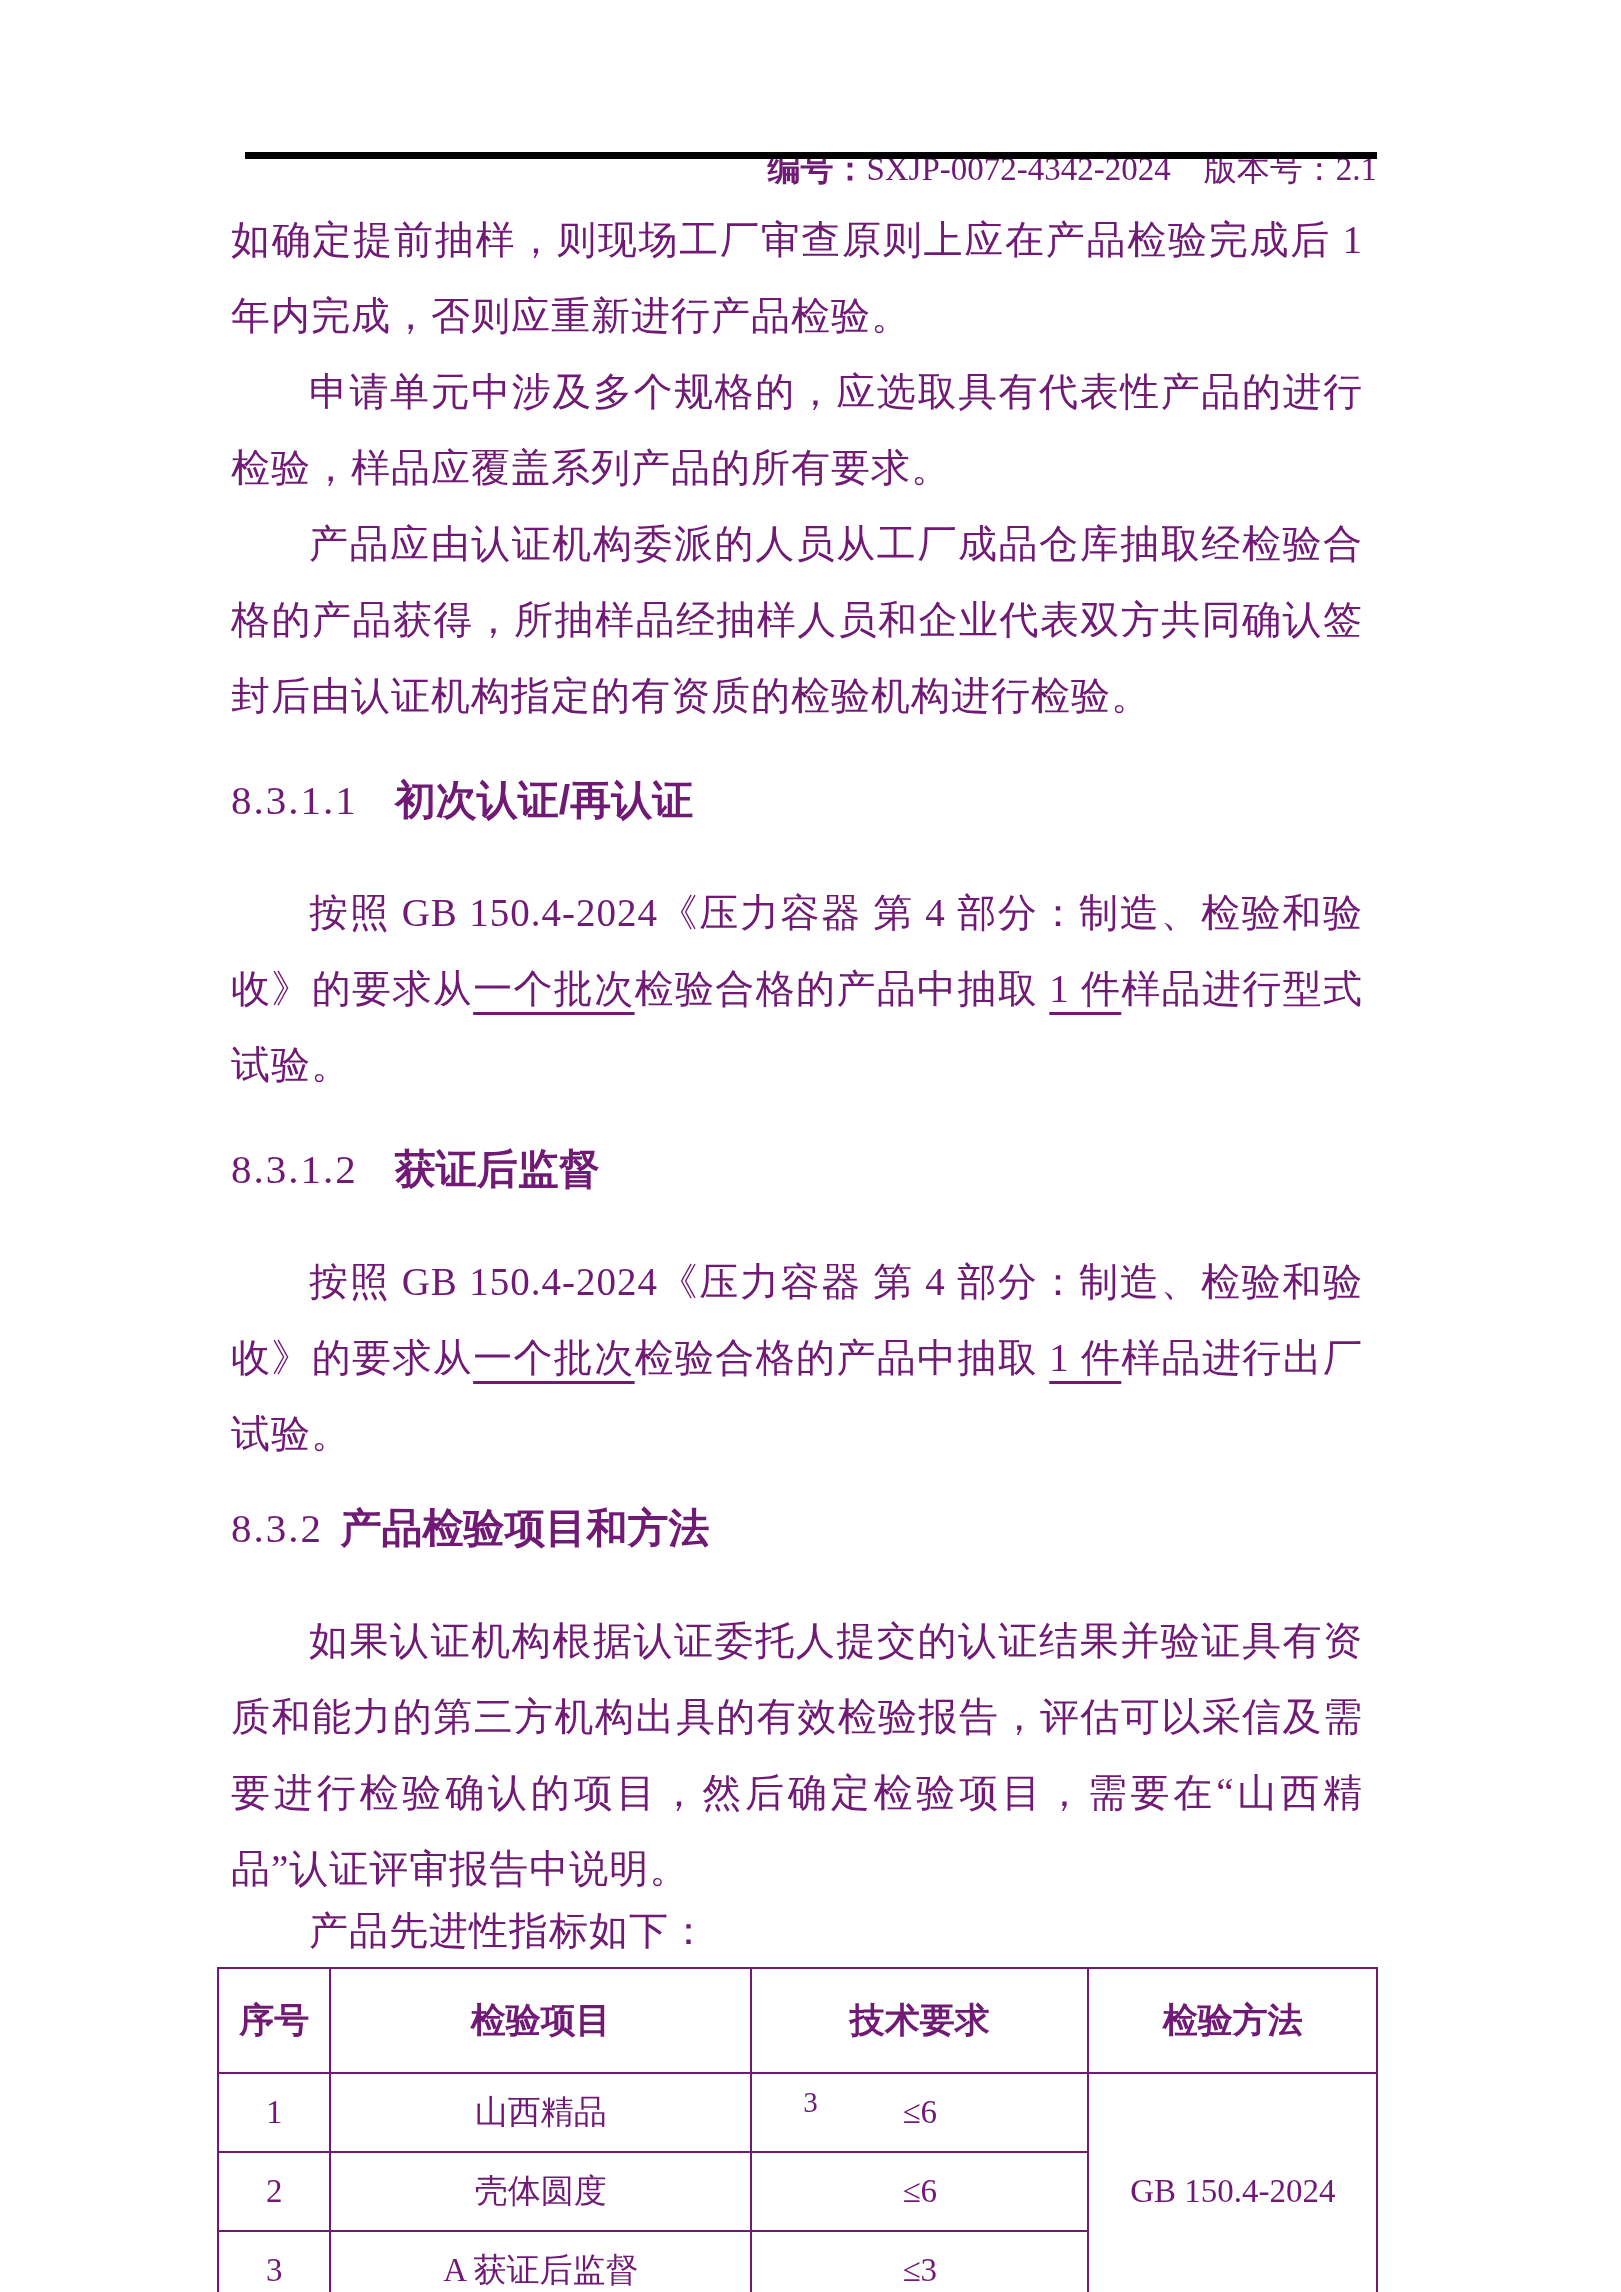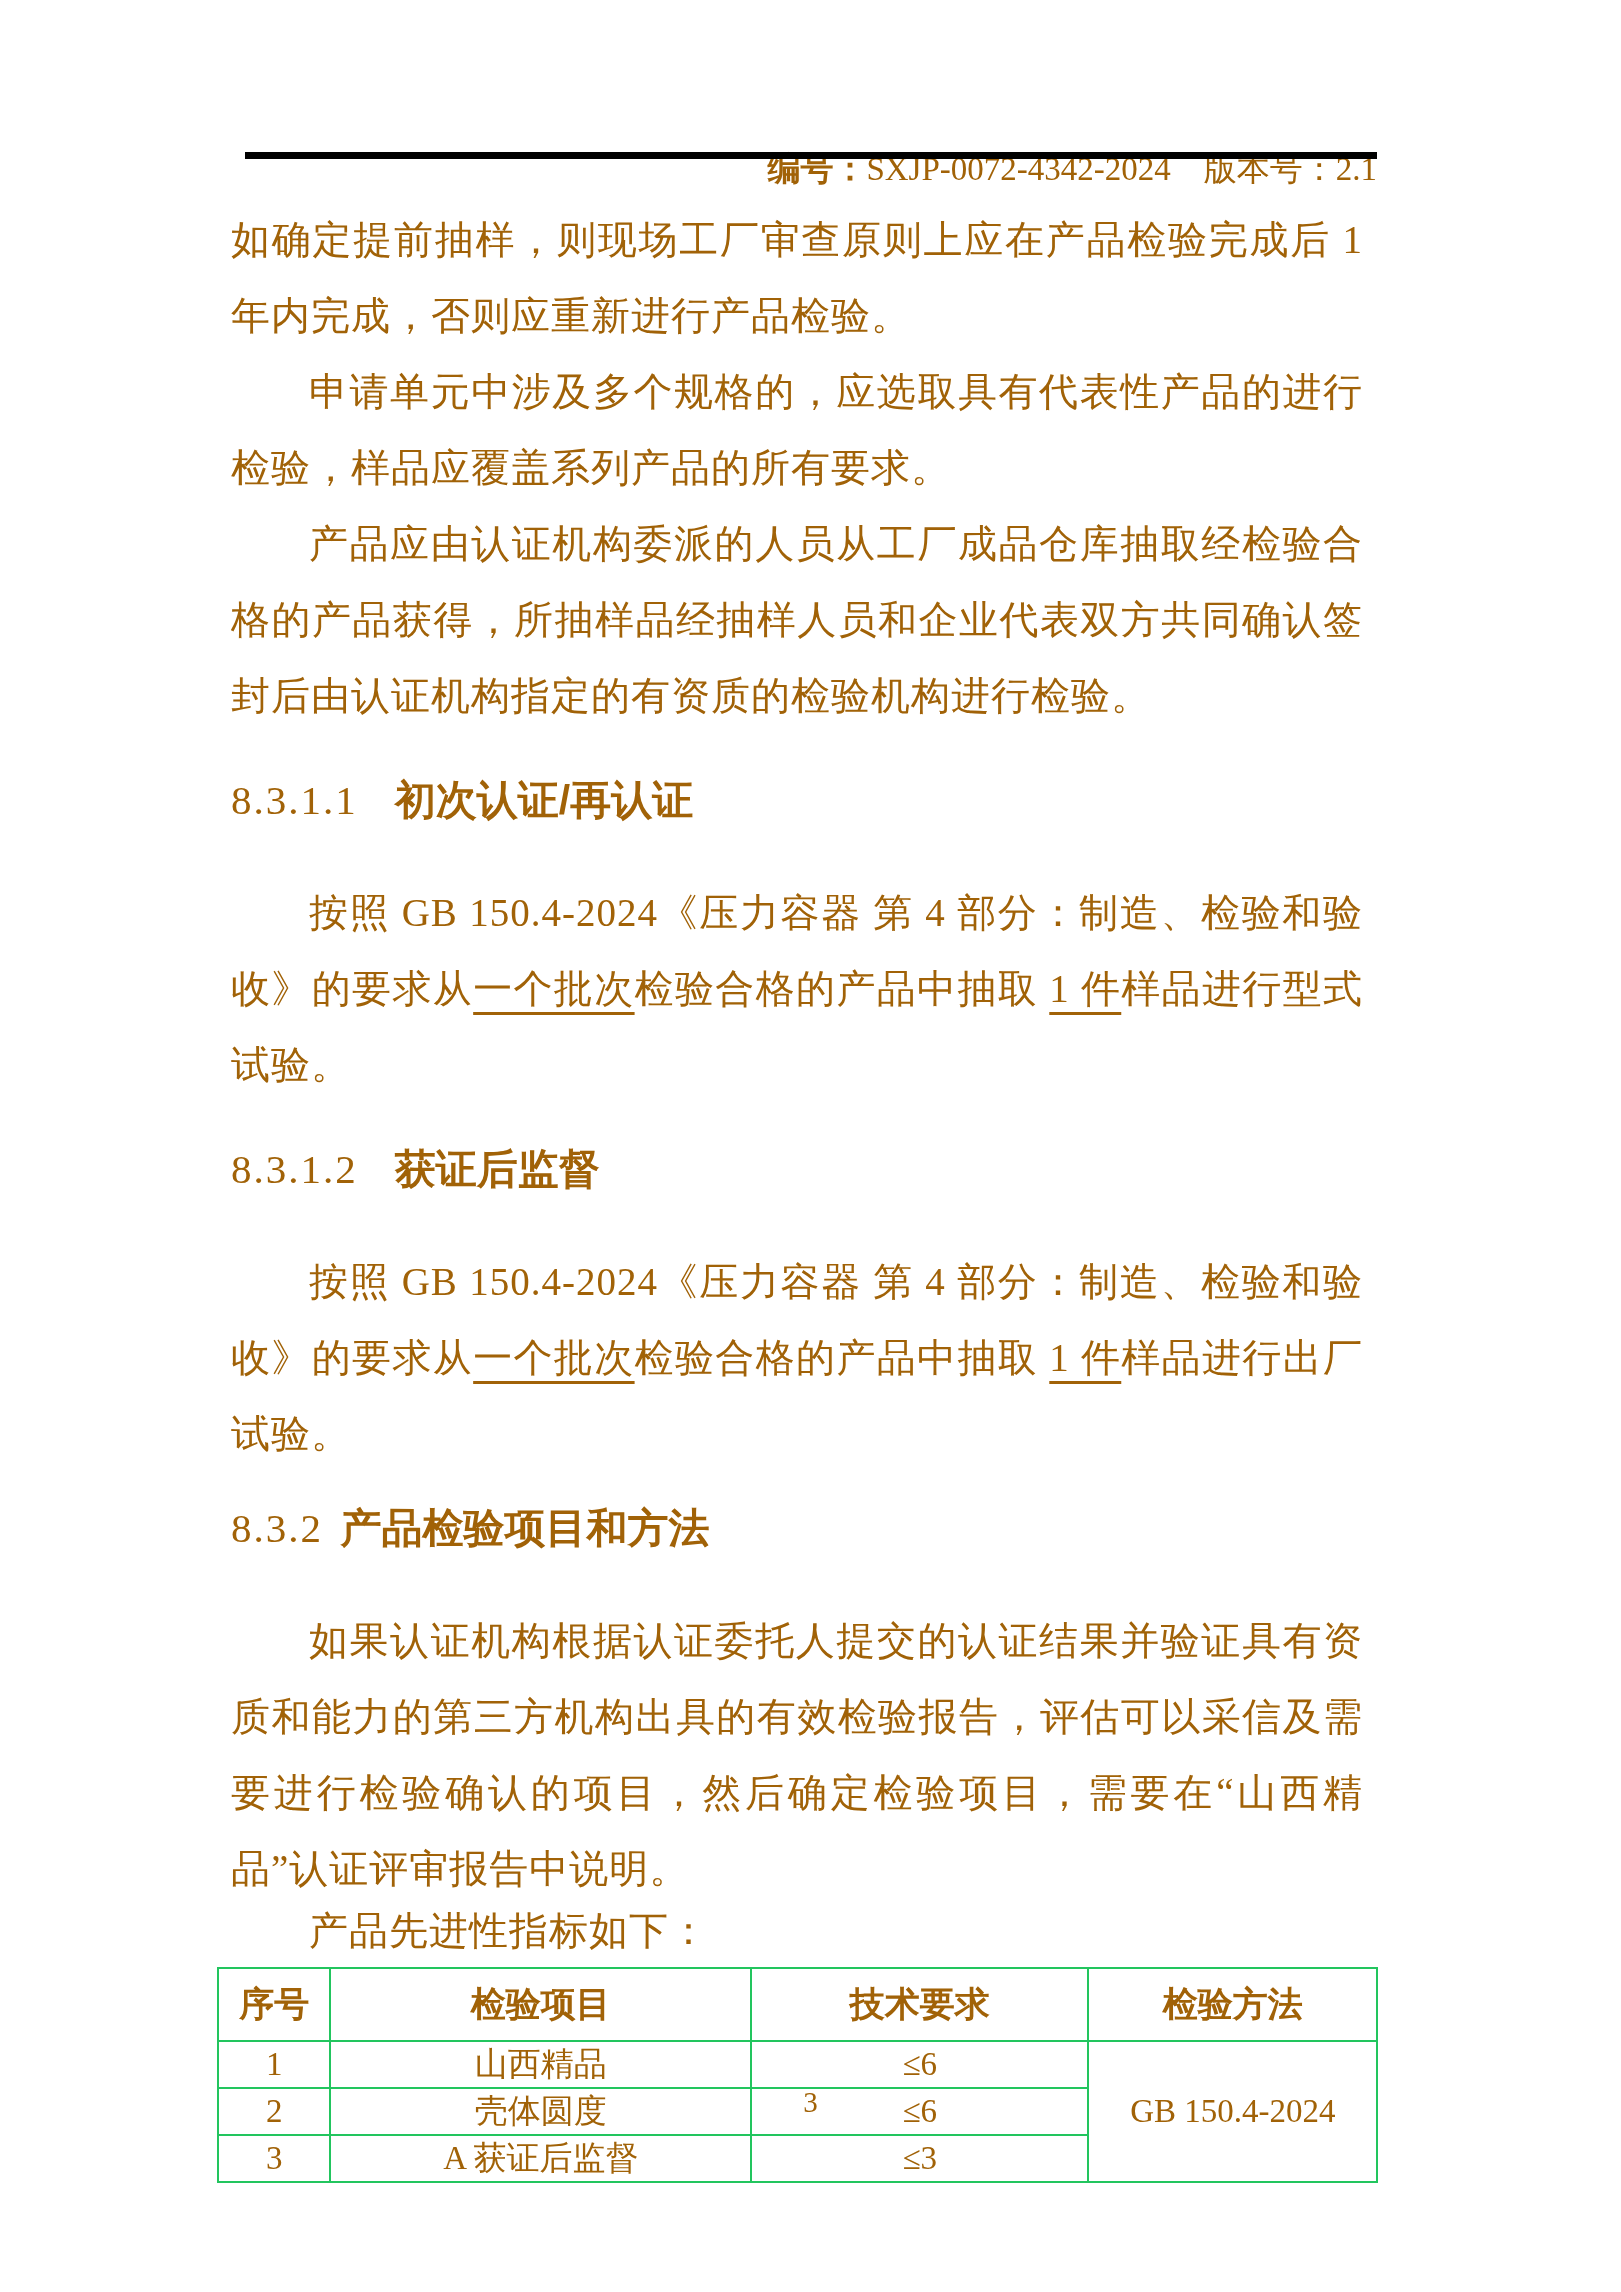--- a/index.html
+++ b/index.html
@@ -5,21 +5,21 @@
   html, body {
     margin: 0;
     padding: 0;
     background: #ffffff;
   }
   .page {
     position: relative;
     width: 1621px;
     height: 2293px;
     background: #ffffff;
-    color: #a16207;
+    color: #701a75;
     font-family: "Liberation Serif", serif;
     overflow: hidden;
   }
   
   .hdr {
     position: absolute;
     top: 110px;
     left: 245px;
     width: 1132px;
     text-align: right;
@@ -86,24 +86,24 @@
   }
   
   table.spec {
     border-collapse: collapse;
     table-layout: fixed;
     margin-top: 12.7px;
     margin-left: -13.7px;
     width: 1160px;
   }
   table.spec td, table.spec th {
-    border: 2px solid #22c55e;
+    border: 2px solid #701a75;
     text-align: center;
     vertical-align: middle;
-    padding: 0;
+    padding: 16px;
     overflow: hidden;
   }
   table.spec th {
     height: 71px;
     font-size: 35px;
     font-weight: 700;
     font-family: "Liberation Sans", sans-serif;
   }
   table.spec td {
     height: 43px;

